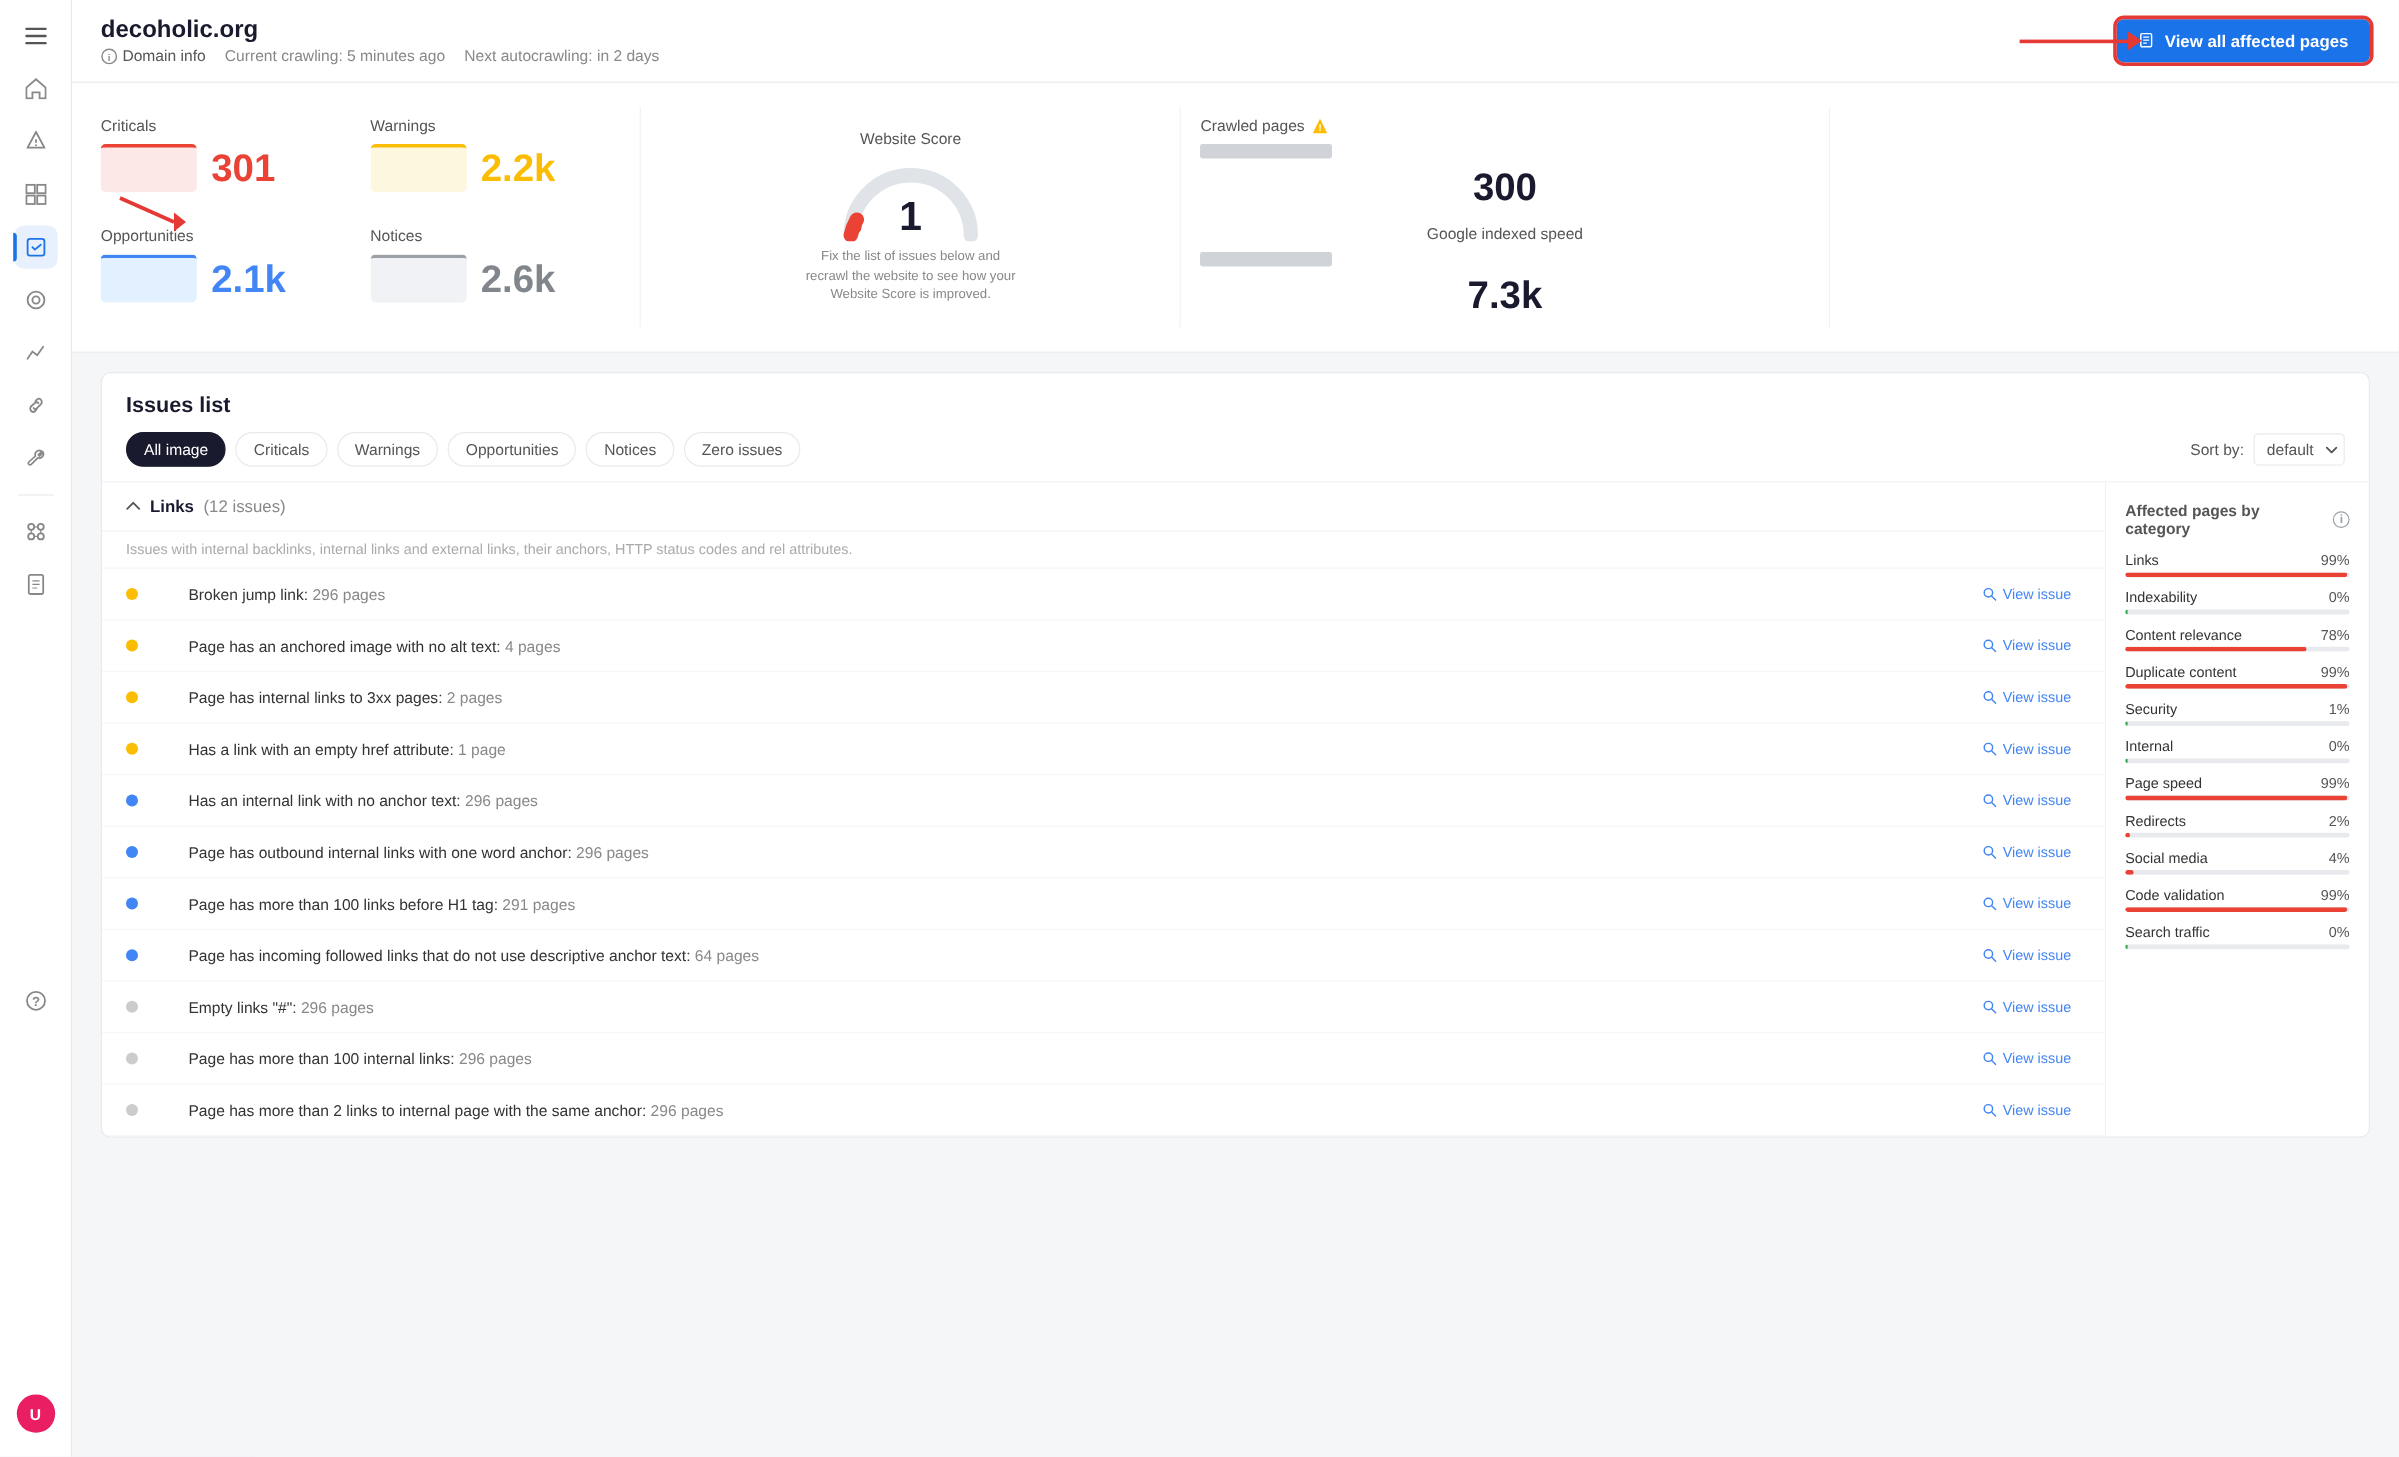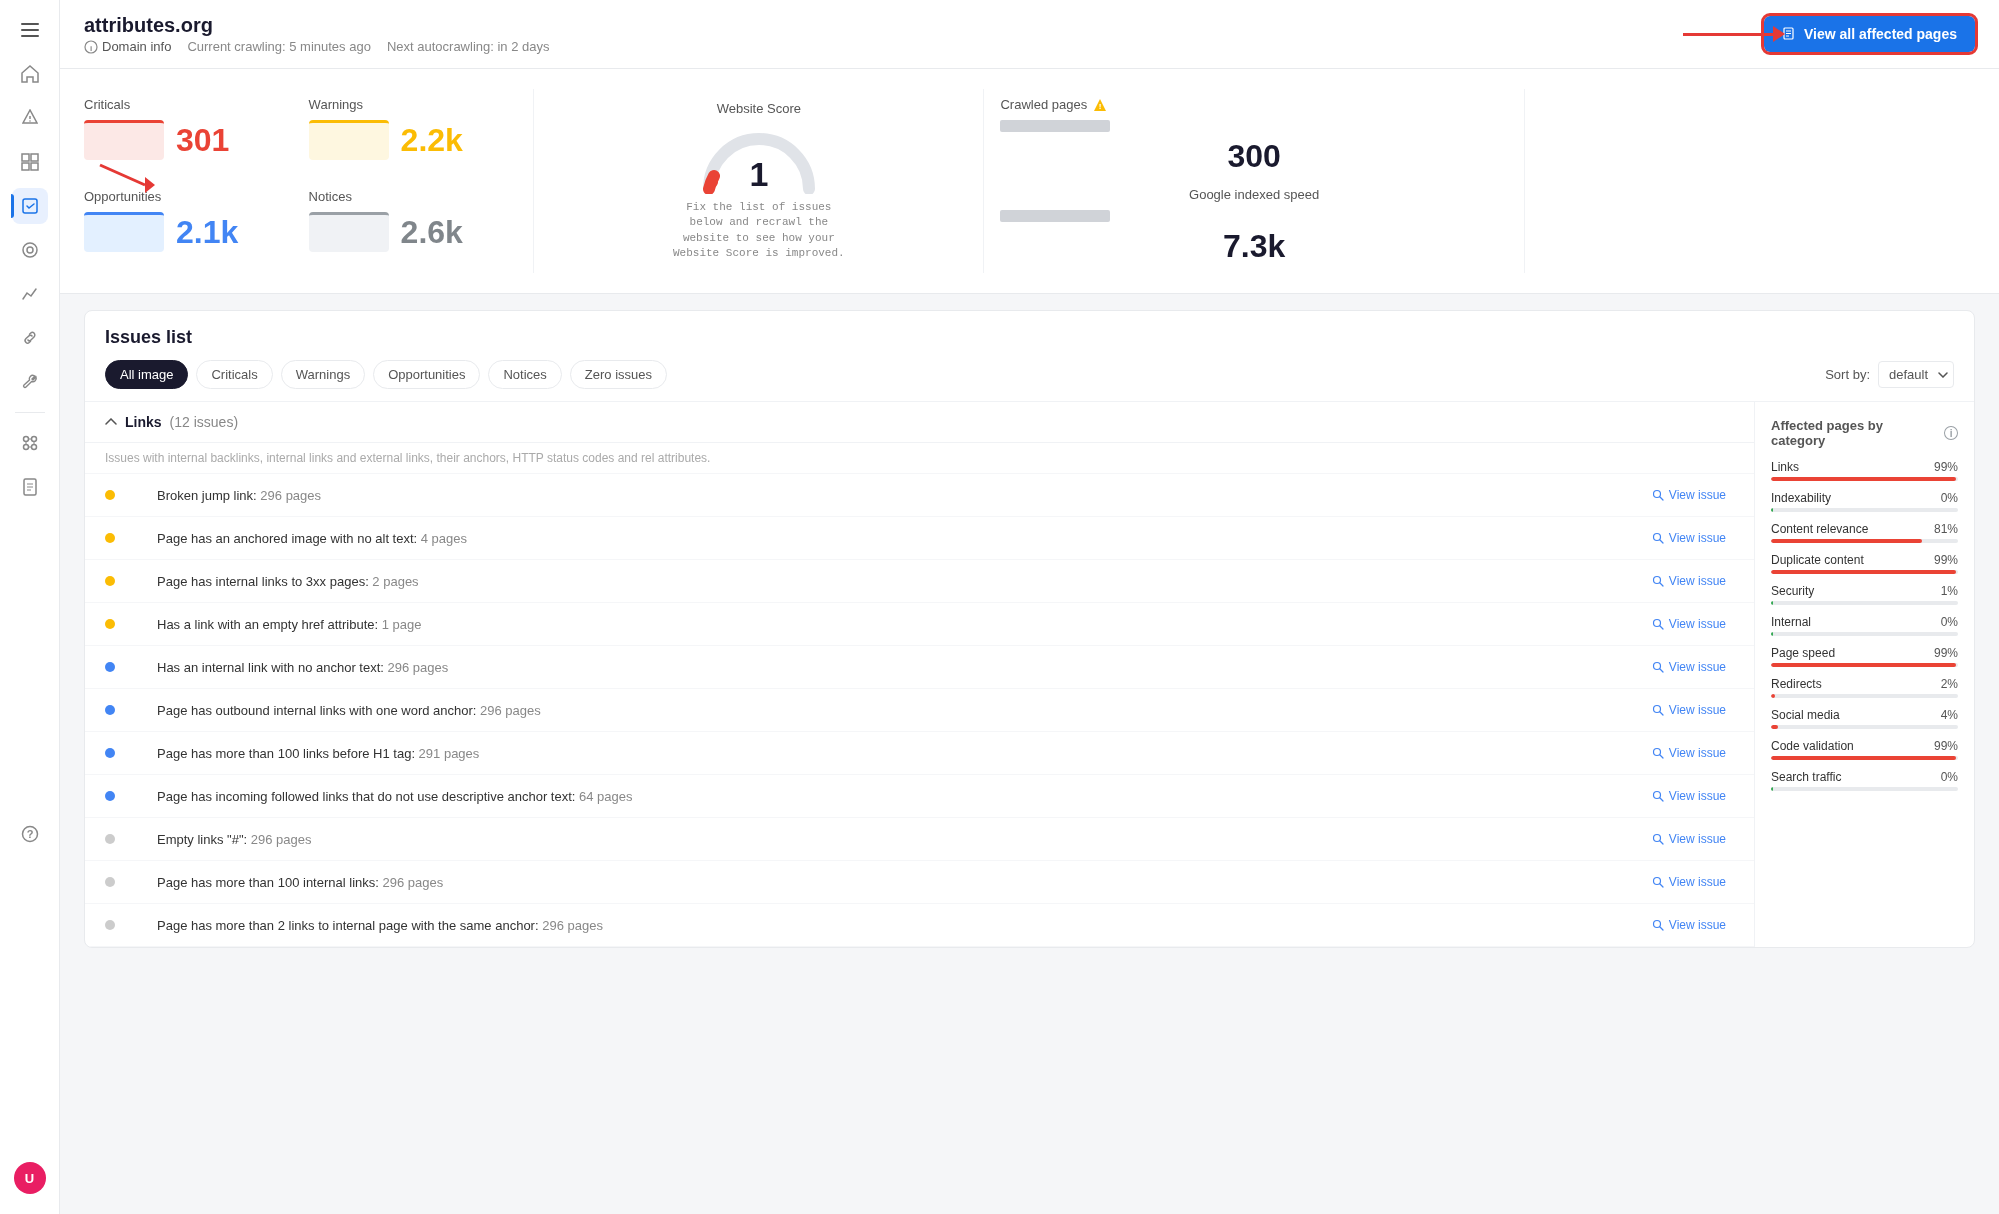--- a/index.html
+++ b/index.html
@@ -319,21 +319,21 @@
     </svg>
   </div>
   <div class="sidebar-avatar">U</div>
 </div>
 
 <div class="main">
 
   <div class="top-area">
     <div class="header">
       <div class="header-left">
-        <div class="site-name">attributes.org</div>
+        <div class="site-name">decoholic.org</div>
         <div class="header-meta">
           <div class="domain-info-link">
             <svg width="14" height="14" viewBox="0 0 14 14" fill="none">
               <circle cx="7" cy="7" r="6" stroke="#888" stroke-width="1.2" fill="none"></circle>
               <text x="7" y="10.5" text-anchor="middle" font-size="8" fill="#888" font-weight="700">i</text>
             </svg>
             <span>Domain info</span>
           </div>
           <span class="crawl-info">Current crawling: 5 minutes ago</span>
           <span class="next-crawl">Next autocrawling: in 2 days</span>
@@ -404,21 +404,21 @@
         <svg width="130" height="70" viewBox="0 0 130 70">
 
           <path d="M 15 65 A 50 50 0 0 1 115 65" stroke="#e0e3e8" stroke-width="12" fill="none" stroke-linecap="round"></path>
 
           <path d="M 15 65 A 50 50 0 0 1 20 52" stroke="#ea4335" stroke-width="12" fill="none" stroke-linecap="round"></path>
 
           <circle cx="18" cy="58" r="6" fill="#ea4335"></circle>
         </svg>
         <div style="position:absolute; bottom:0; left:50%; transform:translateX(-50%); font-size:34px; font-weight:700; color:#1a1a2e;">1</div>
       </div>
-      <div style="font-size:11px; color:#888; text-align:center; max-width:175px; line-height:1.4; margin-top:6px;font-family:Liberation Mono, monospace;">Fix the list of issues below and recrawl the website to see how your Website Score is improved.</div>
+      <div style="font-size:11px; color:#888; text-align:center; max-width:175px; line-height:1.4; margin-top:6px;">Fix the list of issues below and recrawl the website to see how your Website Score is improved.</div>
     </div>
 
     <div style="display:flex; flex-direction:column; gap:12px; border-right:1px solid #f0f2f5; padding:8px 16px;text-align:center;">
       <div>
         <div style="display:flex; align-items:center; gap:6px; font-size:13px; color:#555; font-weight:500; margin-bottom:8px;">
           <span>Crawled pages</span>
           <svg width="14" height="14" viewBox="0 0 14 14">
             <polygon points="7,1 13,13 1,13" fill="#fbbc04"></polygon>
             <text x="7" y="11" text-anchor="middle" font-size="8" fill="white" font-weight="700">!</text>
           </svg>
@@ -615,21 +615,21 @@
             <span class="sidebar-cat-name">Indexability</span>
             <span class="sidebar-cat-pct">0%</span>
           </div>
           <div class="sidebar-cat-bar-bg">
               <div class="sidebar-cat-bar bar-green" style="width:1%;"></div>
             </div>
         </div>
         <div class="sidebar-cat-row">
           <div class="sidebar-cat-header">
             <span class="sidebar-cat-name">Content relevance</span>
-            <span class="sidebar-cat-pct">81%</span>
+            <span class="sidebar-cat-pct">78%</span>
           </div>
           <div class="sidebar-cat-bar-bg">
               <div class="sidebar-cat-bar bar-red" style="width:81%;"></div>
             </div>
         </div>
         <div class="sidebar-cat-row">
           <div class="sidebar-cat-header">
             <span class="sidebar-cat-name">Duplicate content</span>
             <span class="sidebar-cat-pct">99%</span>
           </div>

